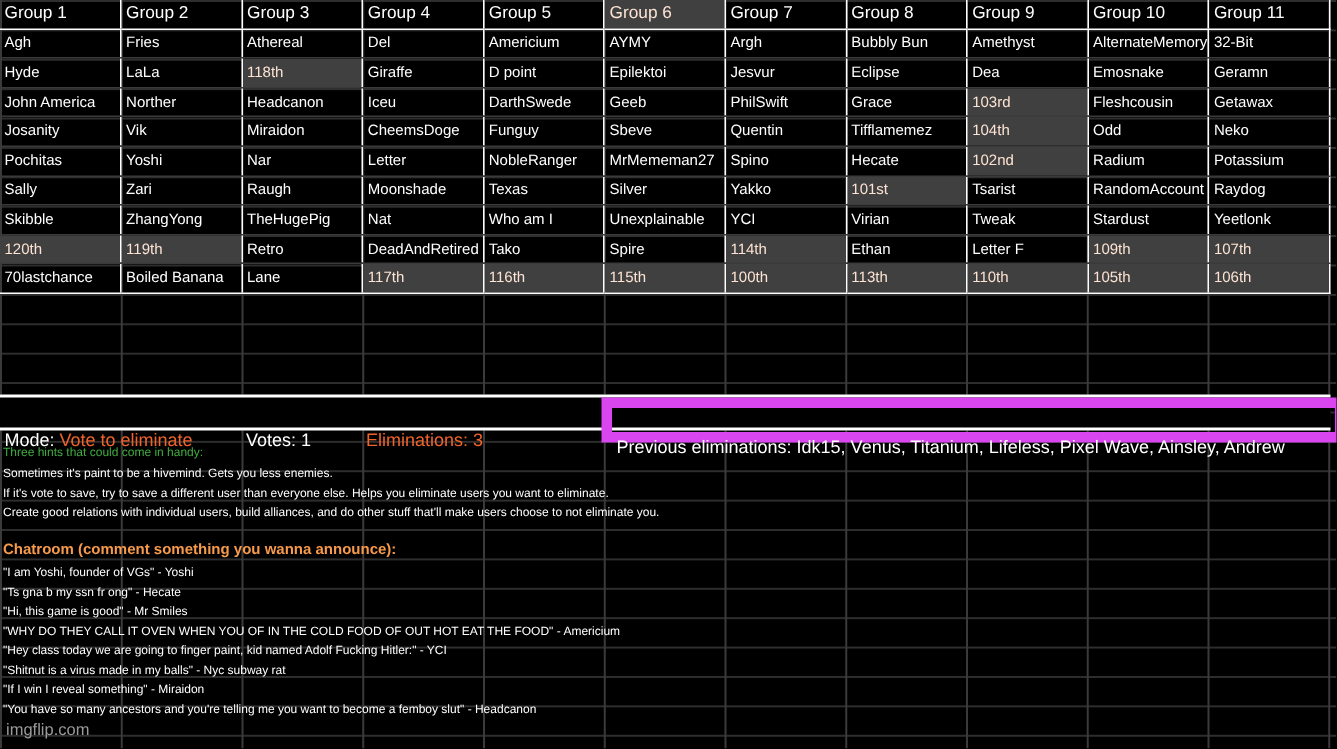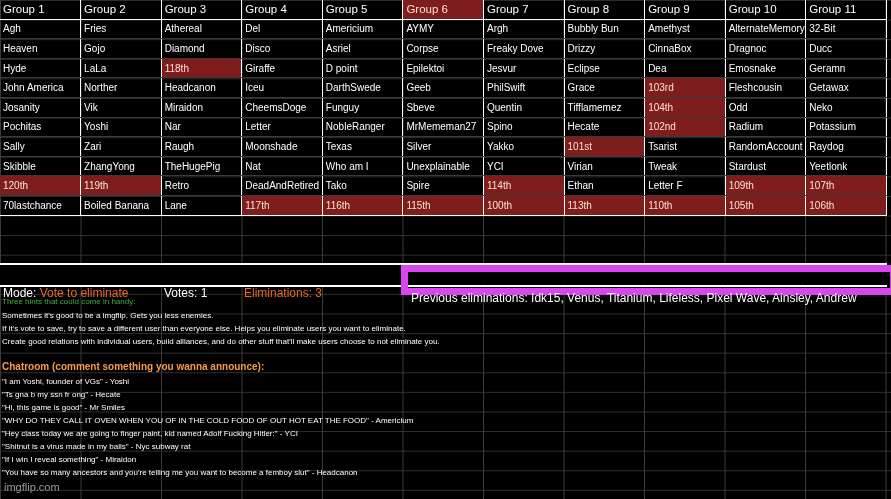--- a/index.html
+++ b/index.html
@@ -11,21 +11,21 @@
       linear-gradient(to bottom, #2e2e2e 1px, transparent 1px);
     background-size: 80.5px 100%, 100% 19.6px;
     background-position: 0 0, 0 0; }
   table.groups { position:absolute; left:0; top:0; border-collapse:collapse; table-layout:fixed; width:887px; }
   table.groups td, table.groups th { height:18.6px; padding:0 0 0 3px; font-size:10px; font-weight:normal;
     text-align:left; white-space:nowrap; overflow:hidden; border-bottom:1px solid #3a3a3a; border-left:1px solid #fff; }
   table.groups th { font-size:11.5px; border-bottom:1.5px solid #fff; }
   table.groups tr td:first-child, table.groups tr th:first-child { border-left:none; }
   table.groups td.last, table.groups th.last { border-right:1px solid #fff; }
   table.groups tr:last-child td { border-bottom:1.5px solid #fff; }
-  .hl { background:#7f1d1d; color:#fde3d3; }
+  .hl { background:#404040; color:#fde3d3; }
   .statusbar { position:absolute; left:0; top:263px; width:887px; height:20px; border-top:2px solid #fff; border-bottom:2px solid #fff;
     background:#000; font-size:12px; }
   .statusbar span { position:absolute; top:3px; white-space:nowrap;margin-top:18px; }
   .prev-box { position:absolute; left:401px; top:0; width:482px; height:16px; border:7px solid #d946ef; }
   .orange { color:#f0632b; }
   .hints-title { position:absolute; left:2px; top:297px; font-size:8px; font-weight:normal; color:#3fae3f; }
   .line { position:absolute; left:2px; font-size:8px; color:#fff; white-space:nowrap; }
   .chat-title { position:absolute; left:2px; top:361px; font-size:10px; font-weight:bold; color:#f79a4b; }
   .watermark { position:absolute; left:4px; top:481px; font-size:11px; color:#9a9a9a; }
 </style>
@@ -58,33 +58,20 @@
         <td>Del</td>
         <td>Americium</td>
         <td>AYMY</td>
         <td>Argh</td>
         <td>Bubbly Bun</td>
         <td>Amethyst</td>
         <td>AlternateMemory</td>
         <td class="last">32-Bit</td>
       </tr>
       <tr>
-        <td>Heaven</td>
-        <td>Gojo</td>
-        <td>Diamond</td>
-        <td>Disco</td>
-        <td>Asriel</td>
-        <td>Corpse</td>
-        <td>Freaky Dove</td>
-        <td>Drizzy</td>
-        <td>CinnaBox</td>
-        <td>Dragnoc</td>
-        <td class="last">Ducc</td>
-      </tr>
-      <tr>
         <td>Hyde</td>
         <td>LaLa</td>
         <td class="hl">118th</td>
         <td>Giraffe</td>
         <td>D point</td>
         <td>Epilektoi</td>
         <td>Jesvur</td>
         <td>Eclipse</td>
         <td>Dea</td>
         <td>Emosnake</td>
@@ -187,21 +174,21 @@
 <div class="statusbar">
   <span style="left:3px"><span style="position:static">Mode: </span><span style="position:static" class="orange">Vote to eliminate</span></span>
   <span style="left:164px">Votes: 1</span>
   <span style="left:244px" class="orange">Eliminations: 3</span>
   <div class="prev-box">
     <span style="left:3px;top:1px">Previous eliminations: Idk15, Venus, Titanium, Lifeless, Pixel Wave, Ainsley, Andrew</span>
   </div>
 </div>
 
 <div class="hints-title">Three hints that could come in handy:</div>
-<div class="line" style="top:311px">Sometimes it's good to be a imgflip. Gets you less enemies.</div>
+<div class="line" style="top:311px">Sometimes it's paint to be a hivemind. Gets you less enemies.</div>
 <div class="line" style="top:324px">If it's vote to save, try to save a different user than everyone else. Helps you eliminate users you want to eliminate.</div>
 <div class="line" style="top:337px">Create good relations with individual users, build alliances, and do other stuff that'll make users choose to not eliminate you.</div>
 
 <div class="chat-title">Chatroom (comment something you wanna announce):</div>
 <div class="line" style="top:377px">"I am Yoshi, founder of VGs" - Yoshi</div>
 <div class="line" style="top:390px">"Ts gna b my ssn fr ong" - Hecate</div>
 <div class="line" style="top:403px">"Hi, this game is good" - Mr Smiles</div>
 <div class="line" style="top:416px">"WHY DO THEY CALL IT OVEN WHEN YOU OF IN THE COLD FOOD OF OUT HOT EAT THE FOOD" - Americium</div>
 <div class="line" style="top:429px">"Hey class today we are going to finger paint, kid named Adolf Fucking Hitler:" - YCI</div>
 <div class="line" style="top:442px">"Shitnut is a virus made in my balls" - Nyc subway rat</div>

